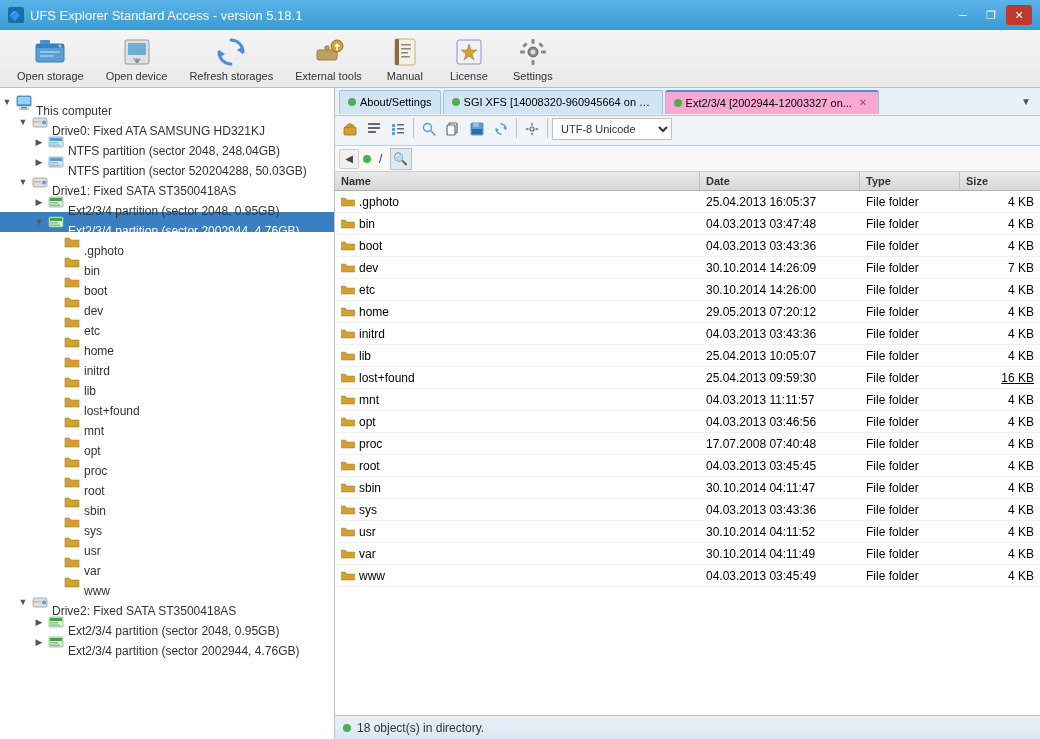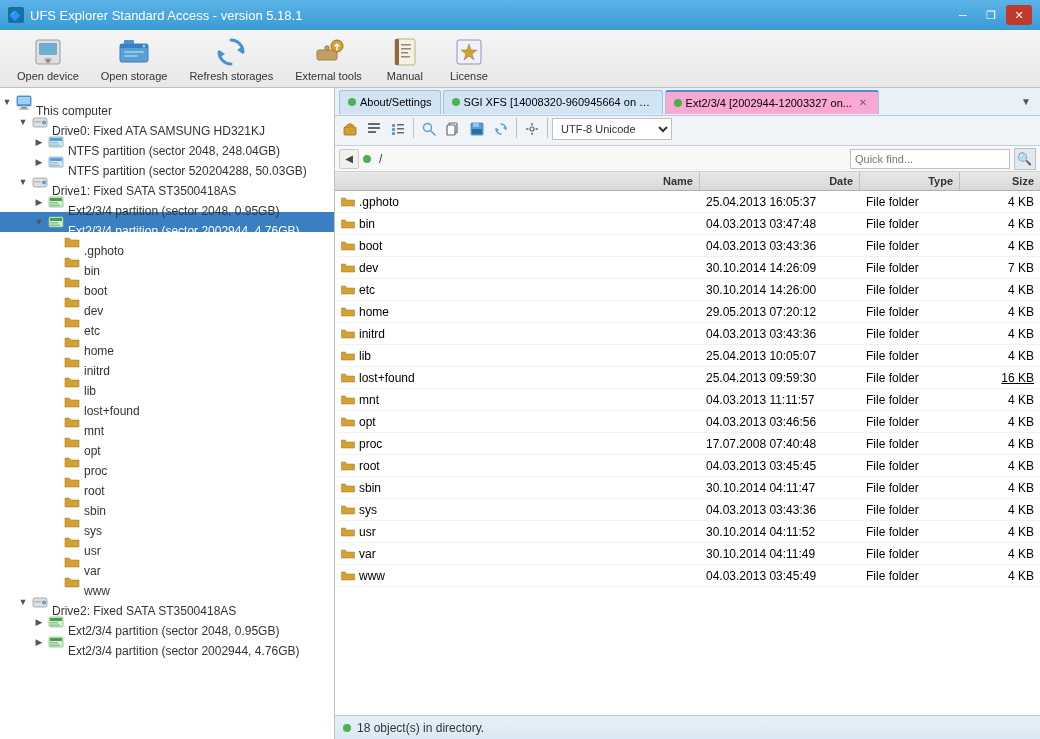--- a/index.html
+++ b/index.html
@@ -188,21 +188,20 @@
       border-bottom: 1px solid #b0b0b0;
       position: sticky; top: 0; z-index: 1;
     }
     .file-list-header-cell {
       padding: 3px 6px;
       font-size: 11px;
       font-weight: bold;
       color: #333;
       border-right: 1px solid #c0c0c0;
       cursor: pointer;
-      text-align: right;
     }
     .file-list-header-cell:last-child { border-right: none; }
 
     .file-row {
       display: grid;
       grid-template-columns: 1fr 160px 100px 80px;
       border-bottom: 1px solid #f0f0f0;
       cursor: pointer;
       height: 22px;
       align-items: center;
@@ -244,45 +243,45 @@
     <span>UFS Explorer Standard Access - version 5.18.1</span>
   </div>
   <div class="title-buttons">
     <div class="title-btn">─</div>
     <div class="title-btn">❐</div>
     <div class="title-btn close">✕</div>
   </div>
 </div>
 
 <div class="toolbar">
-
-  <div class="toolbar-btn">
-    <svg class="toolbar-icon" viewBox="0 0 32 32">
-      <rect x="4" y="4" width="24" height="24" rx="2" fill="#e0e0e0" stroke="#999" stroke-width="1"></rect>
-      <rect x="7" y="7" width="18" height="12" rx="1" fill="#6ab0d4"></rect>
-      <rect x="12" y="22" width="8" height="3" rx="1" fill="#bbb"></rect>
-      <circle cx="16" cy="25" r="2" fill="#888"></circle>
-    </svg>
-    <span class="toolbar-label">Open device</span>
-  </div>
 
   <div class="toolbar-btn">
     <svg class="toolbar-icon" viewBox="0 0 32 32">
       <rect x="2" y="8" width="28" height="18" rx="2" fill="#5a9fd4" stroke="#3a7fc1" stroke-width="1"></rect>
       <rect x="2" y="8" width="28" height="4" rx="1" fill="#3a7fc1"></rect>
       <circle cx="26" cy="10" r="1.5" fill="#90d0ff"></circle>
       <rect x="6" y="4" width="10" height="4" rx="1" fill="#4a90d4"></rect>
       <rect x="6" y="15" width="20" height="2" rx="1" fill="#90c4e8"></rect>
       <rect x="6" y="19" width="14" height="2" rx="1" fill="#90c4e8"></rect>
     </svg>
     <span class="toolbar-label">Open storage</span>
   </div>
 
   <div class="toolbar-btn">
     <svg class="toolbar-icon" viewBox="0 0 32 32">
+      <rect x="4" y="4" width="24" height="24" rx="2" fill="#e0e0e0" stroke="#999" stroke-width="1"></rect>
+      <rect x="7" y="7" width="18" height="12" rx="1" fill="#6ab0d4"></rect>
+      <rect x="12" y="22" width="8" height="3" rx="1" fill="#bbb"></rect>
+      <circle cx="16" cy="25" r="2" fill="#888"></circle>
+    </svg>
+    <span class="toolbar-label">Open device</span>
+  </div>
+
+  <div class="toolbar-btn">
+    <svg class="toolbar-icon" viewBox="0 0 32 32">
       <path d="M16 4 A12 12 0 0 1 28 16" fill="none" stroke="#4a90d4" stroke-width="3" stroke-linecap="round"></path>
       <path d="M16 28 A12 12 0 0 1 4 16" fill="none" stroke="#4a90d4" stroke-width="3" stroke-linecap="round"></path>
       <polygon points="28,10 28,18 22,14" fill="#4a90d4"></polygon>
       <polygon points="4,22 4,14 10,18" fill="#4a90d4"></polygon>
     </svg>
     <span class="toolbar-label">Refresh storages</span>
   </div>
 
   <div class="toolbar-btn">
     <svg class="toolbar-icon" viewBox="0 0 32 32">
@@ -307,20 +306,33 @@
   </div>
 
   <div class="toolbar-btn">
     <svg class="toolbar-icon" viewBox="0 0 32 32">
       <rect x="4" y="4" width="24" height="24" rx="2" fill="#f0f0ff" stroke="#9090c0" stroke-width="1"></rect>
       <path d="M16 8 L18 14 L24 14 L19 18 L21 24 L16 20 L11 24 L13 18 L8 14 L14 14 Z" fill="#d4a030" stroke="#a07020" stroke-width="0.5"></path>
     </svg>
     <span class="toolbar-label">License</span>
   </div>
 
+  <div class="toolbar-btn">
+    <svg class="toolbar-icon" viewBox="0 0 32 32">
+      <circle cx="16" cy="16" r="5" fill="#888" stroke="#666" stroke-width="1"></circle>
+      <circle cx="16" cy="16" r="2.5" fill="#ddd"></circle>
+      <rect x="14.5" y="3" width="3" height="5" rx="1" fill="#888"></rect>
+      <rect x="14.5" y="24" width="3" height="5" rx="1" fill="#888"></rect>
+      <rect x="3" y="14.5" width="5" height="3" rx="1" fill="#888"></rect>
+      <rect x="24" y="14.5" width="5" height="3" rx="1" fill="#888"></rect>
+      <rect x="6.5" y="6.5" width="3" height="5" rx="1" fill="#888" transform="rotate(45 8 9)"></rect>
+      <rect x="22.5" y="6.5" width="3" height="5" rx="1" fill="#888" transform="rotate(-45 24 9)"></rect>
+    </svg>
+    <span class="toolbar-label">Settings</span>
+  </div>
 </div>
 
 <div class="main-area">
 
   <div class="tree-panel" id="treePanel">
     <div class="tree-scroll-area" id="treeContent">
     <div class="tree-item">
           <span class="tree-indent" style="width:0px;display:inline-block"></span>
           <span class="tree-expander">▼</span>
           <span class="tree-icon">
@@ -714,21 +726,20 @@
       </div>
       <div class="view-separator"></div>
       <select class="encoding-select" id="encodingSelect">
       <option>UTF-8 Unicode</option><option>ASCII</option><option>UTF-16 LE</option><option>UTF-16 BE</option><option>ISO-8859-1</option></select>
     </div>
 
     <div class="path-bar">
       <div class="path-back-btn">◀</div>
       <div class="path-dot"></div>
       <span class="path-text">/</span>
-      <input class="quick-find" id="quickFindInput" placeholder="Quick find..." style="">
       <div class="quick-find-btn">🔍</div>
     </div>
 
     <div class="file-list">
       <div class="file-list-header" id="fileListHeader">
       <div class="file-list-header-cell">Name</div>
           <div class="file-list-header-cell">Date</div>
           <div class="file-list-header-cell">Type</div>
           <div class="file-list-header-cell">Size</div>
         </div>

